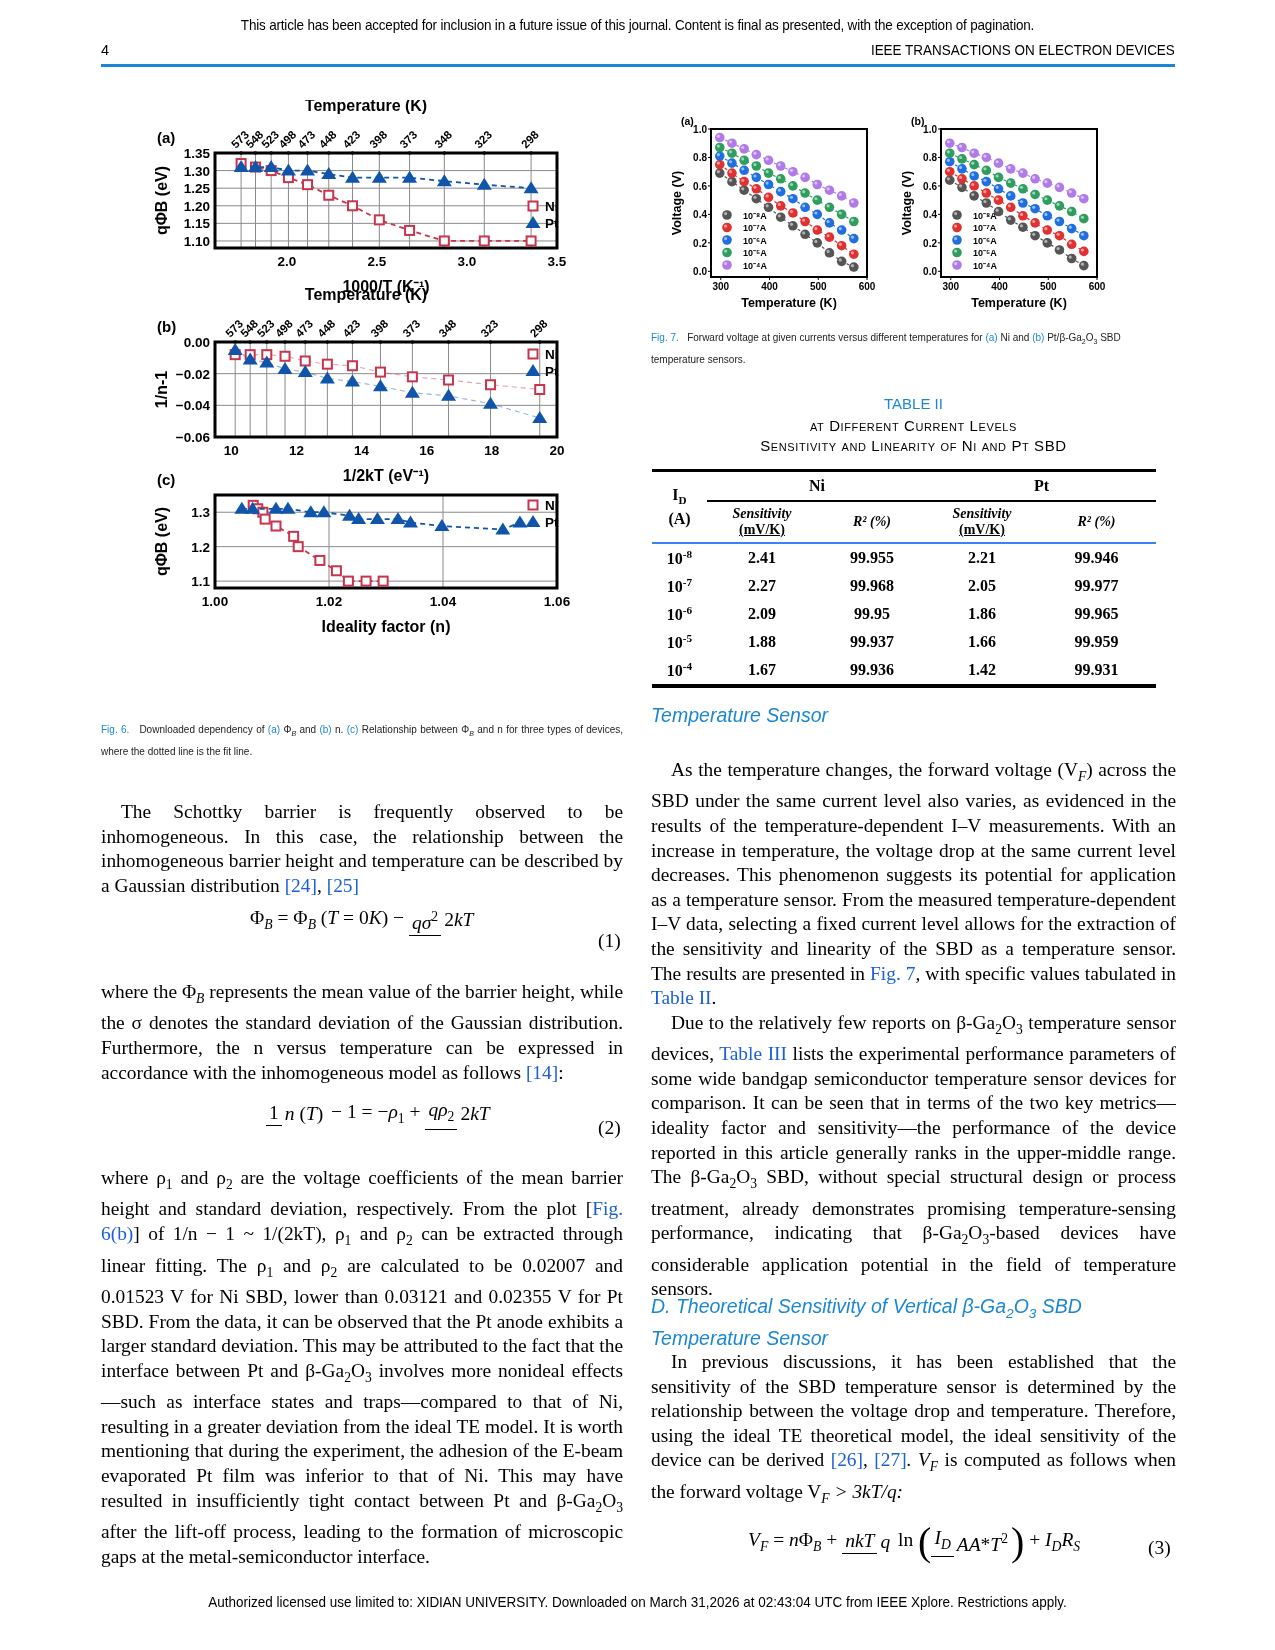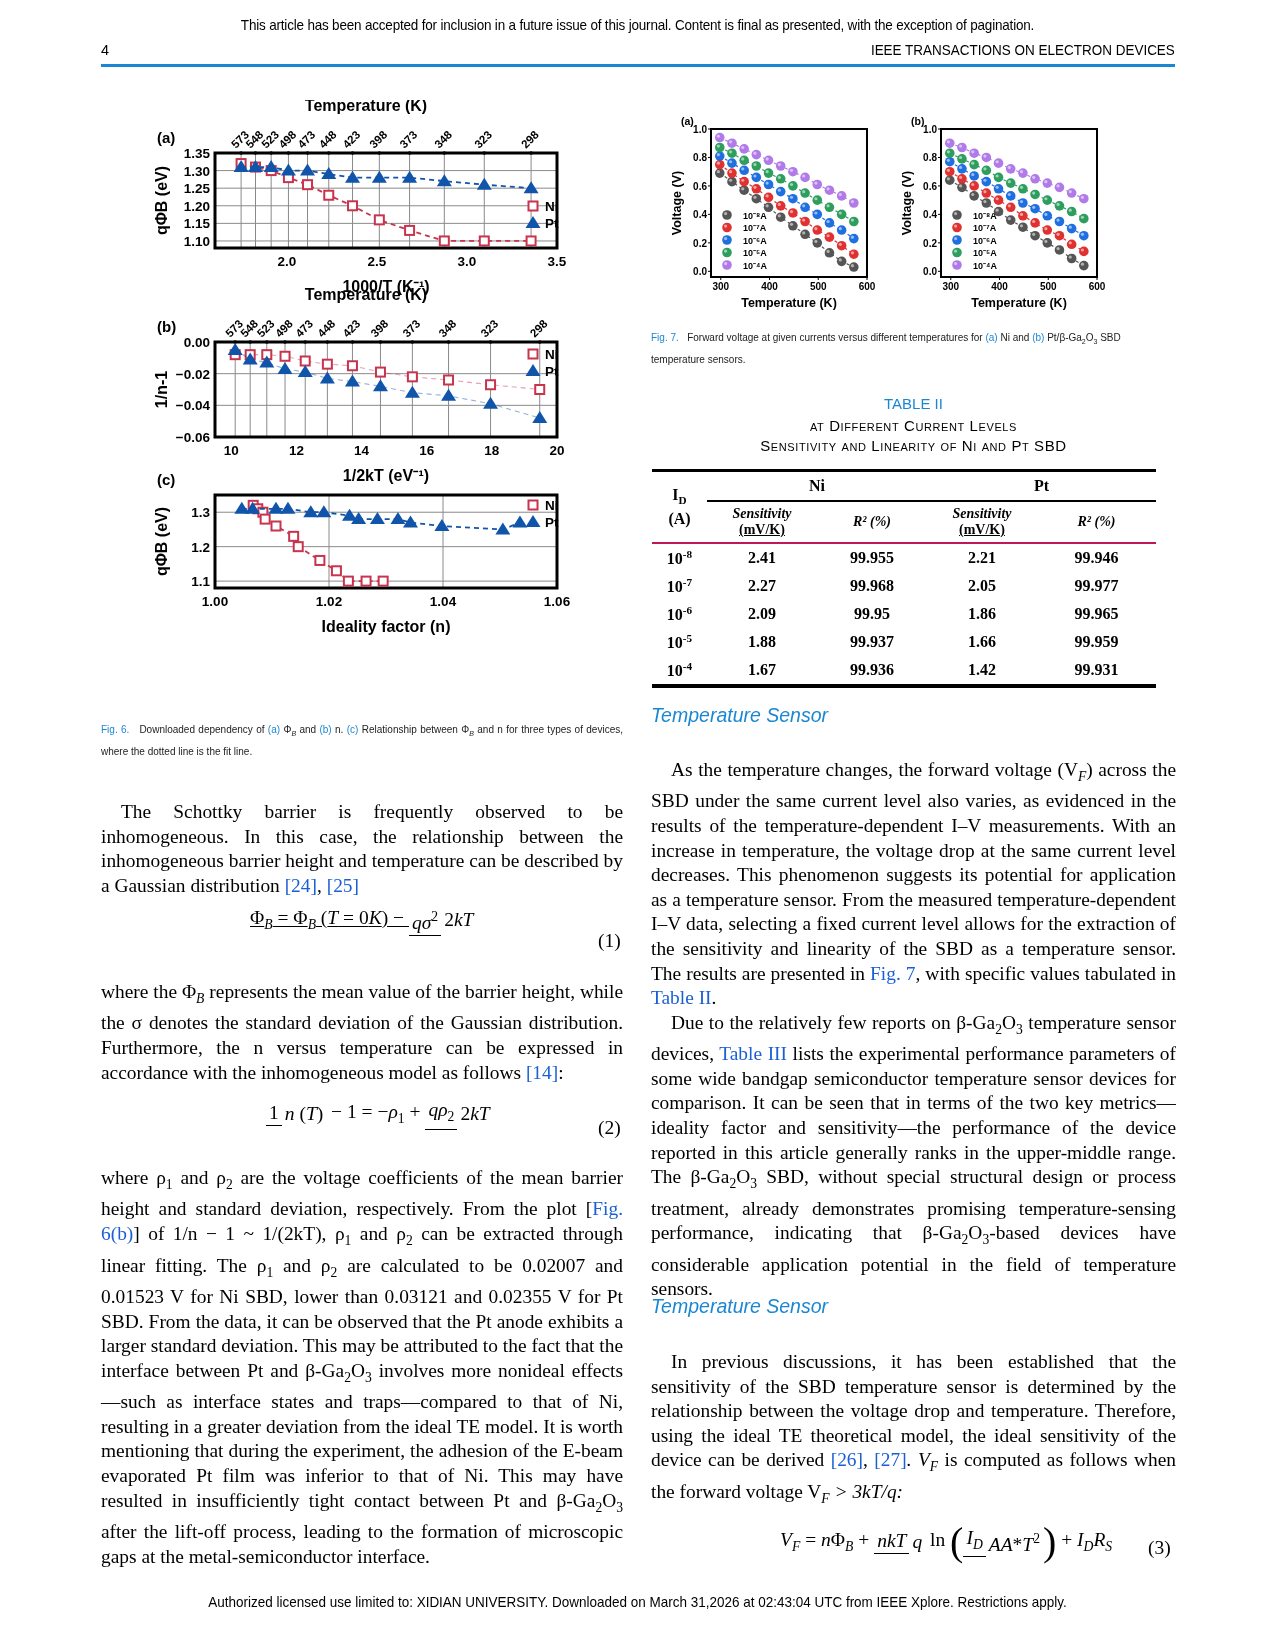--- a/index.html
+++ b/index.html
@@ -273,21 +273,21 @@
 
 <div class="abs caption" style="left:101px;top:721px;width:522px;text-align:justify;">
   <span class="cap-label">Fig. 6.</span>&nbsp;&nbsp;
   <span>Downloaded dependency of </span><span class="cap-label">(a)</span><span> Φ</span><sub><i>B</i></sub><span> and </span><span class="cap-label">(b)</span><span> n. </span><span class="cap-label">(c)</span><span> Relationship between Φ</span><sub><i>B</i></sub><span> and n for three types of devices, where the dotted line is the fit line.</span>
 </div>
 
 <div class="abs body-text" style="left:101px;top:800px;width:522px;">
   <p><span>The Schottky barrier is frequently observed to be inhomogeneous. In this case, the relationship between the inhomogeneous barrier height and temperature can be described by a Gaussian distribution </span><span class="link">[24]</span><span>, </span><span class="link">[25]</span></p>
 </div>
 
-<div class="abs eq" style="left:250px;top:905px;text-decoration:underline;">
+<div class="abs eq" style="left:250px;top:905px;">
   <span style="vertical-align:middle;">Φ<sub><i>B</i></sub> = Φ<sub><i>B</i></sub> (<i>T</i> = 0<i>K</i>) −&nbsp;</span><span class="frac">
       <span class="num"><i>qσ</i><sup>2</sup></span>
       <span class="den">2<i>kT</i></span>
     </span>
 </div>
 <div class="abs eqnum" style="left:598px;top:930px;">(1)</div>
 
 <div class="abs body-text" style="left:101px;top:980px;width:522px;">
   <p style="text-indent:0;"><span>where the Φ</span><sub><i>B</i></sub><span> represents the mean value of the barrier height, while the σ denotes the standard deviation of the Gaussian distribution. Furthermore, the n versus temperature can be expressed in accordance with the inhomogeneous model as follows </span><span class="link">[14]</span><span>:</span></p>
 </div>
@@ -660,21 +660,21 @@
       <col style="width:110px">
       <col style="width:110px">
       <col style="width:119px">
     </colgroup>
   <tbody>
       <tr style="border-top:3px solid #000;">
     <td rowspan="2" style="vertical-align:middle;line-height:18px;"><span>I</span><sub>D</sub><br><span>(A)</span></td>
     <td colspan="2" style="height:28px;border-bottom:2px solid #000;">Ni</td>
     <td colspan="2" style="height:28px;border-bottom:2px solid #000;">Pt</td>
   </tr>
-  <tr style="border-bottom:2px solid #be185d;margin-top:45px;">
+  <tr style="border-bottom:2px solid #3b82f6;margin-top:45px;">
     <td style="font-size:14px;line-height:16px;height:40px;"><i>Sensitivity</i><br><u>(mV/K)</u></td>
     <td style="font-size:14px;"><i>R² (%)</i></td>
     <td style="font-size:14px;line-height:16px;"><i>Sensitivity</i><br><u>(mV/K)</u></td>
     <td style="font-size:14px;"><i>R² (%)</i></td>
   </tr>
   </tbody>
     <tbody id="t2body">
       <tr>
         <td style="height:28px;"><span>10</span><sup>-8</sup></td>
         <td>2.41</td>
@@ -716,28 +716,29 @@
 <div class="abs sec-head" style="left:651px;top:703px;width:525px;">
   <div>Temperature Sensor</div>
 </div>
 
 <div class="abs body-text" style="left:651px;top:758px;width:525px;">
   <p><span>As the temperature changes, the forward voltage (V</span><sub><i>F</i></sub><span>) across the SBD under the same current level also varies, as evidenced in the results of the temperature-dependent I–V measurements. With an increase in temperature, the voltage drop at the same current level decreases. This phenomenon suggests its potential for application as a temperature sensor. From the measured temperature-dependent I–V data, selecting a fixed current level allows for the extraction of the sensitivity and linearity of the SBD as a temperature sensor. The results are presented in </span><span class="link">Fig. 7</span><span>, with specific values tabulated in </span><span class="link">Table II</span><span>.</span></p>
   <p><span>Due to the relatively few reports on β-Ga</span><sub>2</sub><span>O</span><sub>3</sub><span> temperature sensor devices, </span><span class="link">Table III</span><span> lists the experimental performance parameters of some wide bandgap semiconductor temperature sensor devices for comparison. It can be seen that in terms of the two key metrics—ideality factor and sensitivity—the performance of the device reported in this article generally ranks in the upper-middle range. The β-Ga</span><sub>2</sub><span>O</span><sub>3</sub><span> SBD, without special structural design or process treatment, already demonstrates promising temperature-sensing performance, indicating that β-Ga</span><sub>2</sub><span>O</span><sub>3</sub><span>-based devices have considerable application potential in the field of temperature sensors.</span></p>
 </div>
 
 <div class="abs sec-head" style="left:651px;top:1294px;width:525px;">
+  <div><span>D.  Theoretical Sensitivity of Vertical β-Ga</span><sub>2</sub><span>O</span><sub>3</sub><span> SBD</span></div>
   <div>Temperature Sensor</div>
 </div>
 
 <div class="abs body-text" style="left:651px;top:1350px;width:525px;">
   <p><span>In previous discussions, it has been established that the sensitivity of the SBD temperature sensor is determined by the relationship between the voltage drop and temperature. Therefore, using the ideal TE theoretical model, the ideal sensitivity of the device can be derived </span><span class="link">[26]</span><span>, </span><span class="link">[27]</span><i>. V</i><sub><i>F</i></sub><span> is computed as follows when the forward voltage V</span><sub><i>F</i></sub><i> &gt; 3kT/q:</i></p>
 </div>
 
-<div class="abs eq" style="left:748px;top:1518px;margin-left:32px;">
+<div class="abs eq" style="left:748px;top:1518px;">
   <span style="vertical-align:middle;"><i>V</i><sub><i>F</i></sub> = <i>n</i>Φ<sub><i>B</i></sub> +&nbsp;</span><span class="frac">
       <span class="num"><i>nkT</i></span>
       <span class="den"><i>q</i></span>
     </span><span style="vertical-align:middle;">&nbsp;ln&nbsp;<span style="font-size:40px;vertical-align:middle;font-weight:100;">(</span></span><span class="frac">
       <span class="num"><i>I</i><sub><i>D</i></sub></span>
       <span class="den"><i>AA</i>*<i>T</i><sup>2</sup></span>
     </span><span style="vertical-align:middle;"><span style="font-size:40px;vertical-align:middle;font-weight:100;">)</span> + <i>I</i><sub><i>D</i></sub><i>R</i><sub><i>S</i></sub></span>
 </div>
 <div class="abs eqnum" style="left:1148px;top:1537px;">(3)</div>
 

